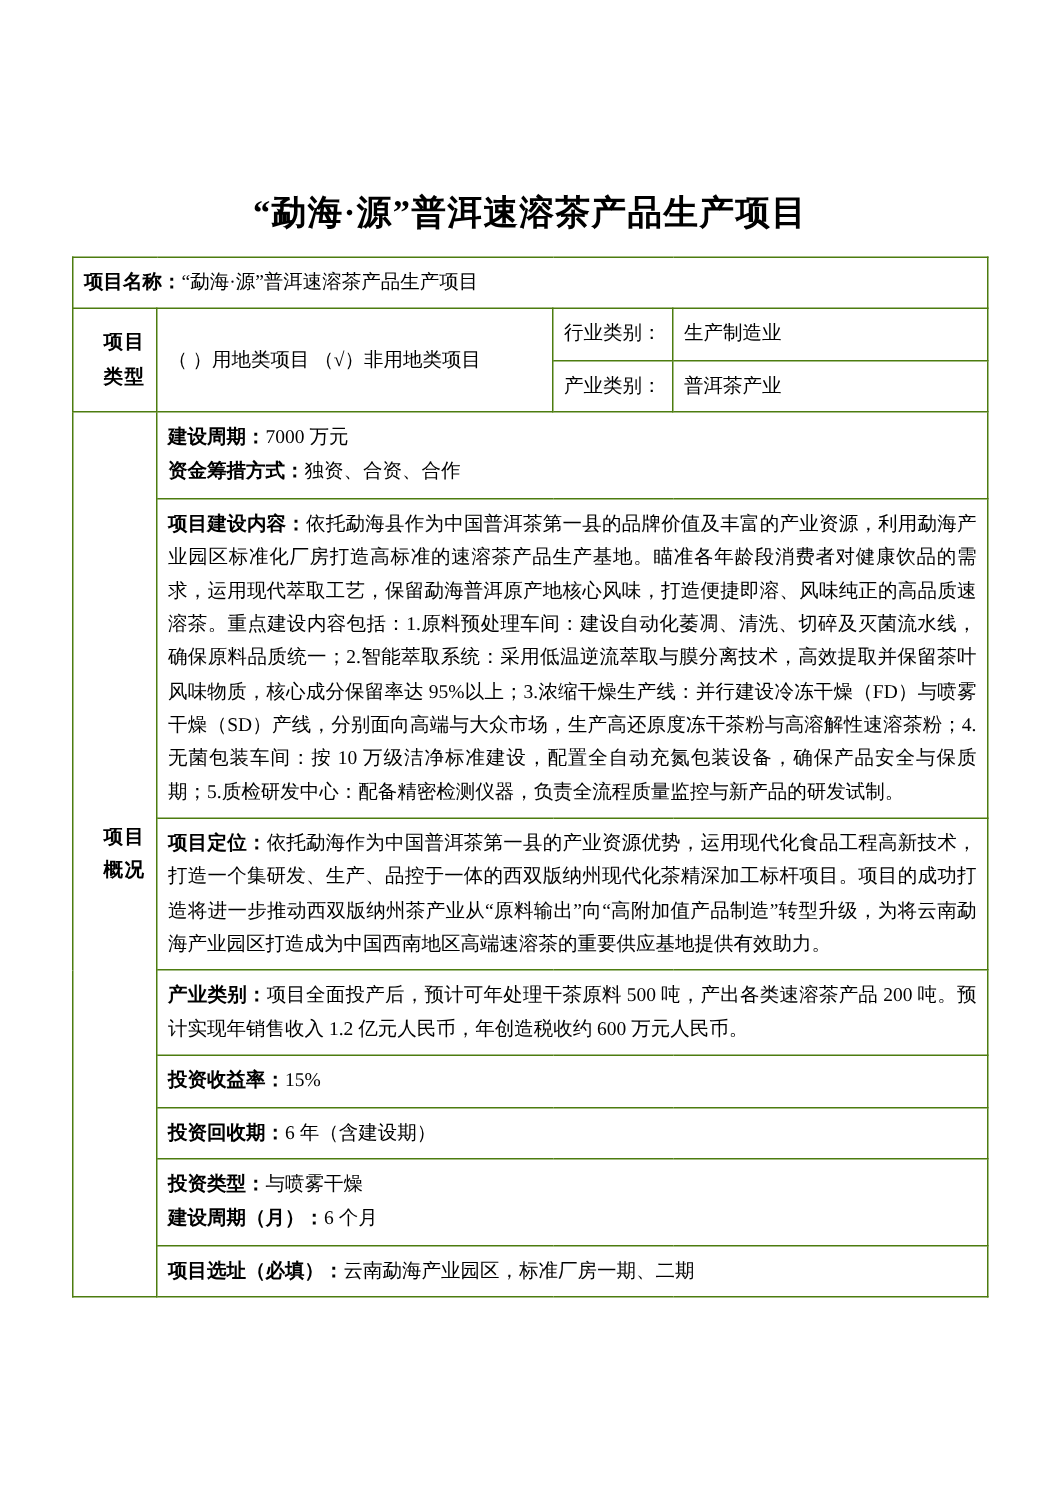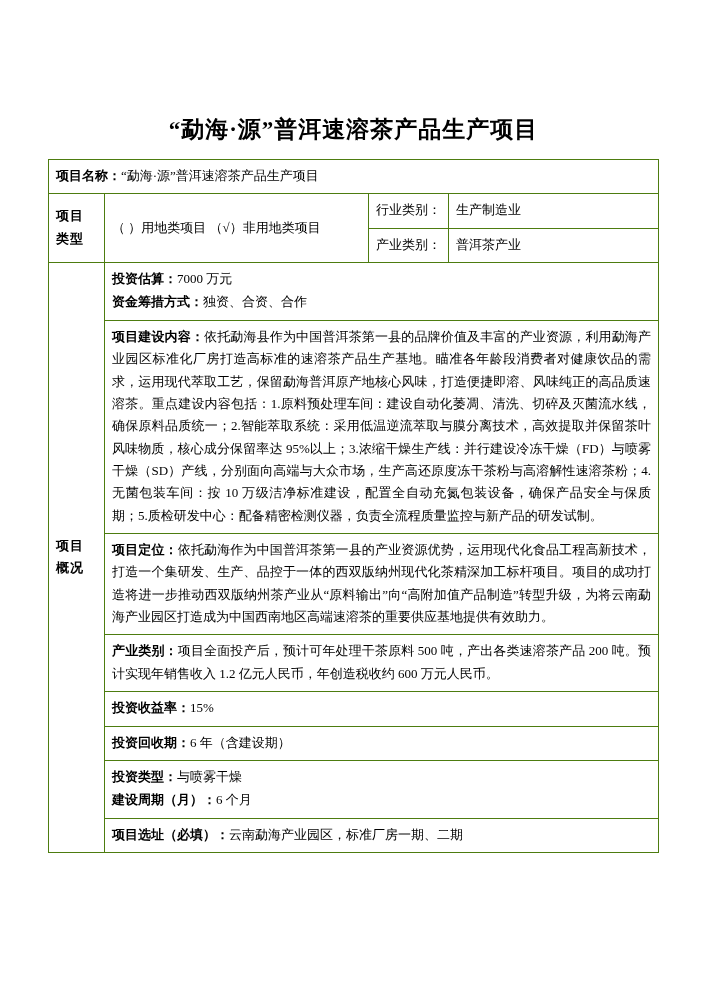--- a/index.html
+++ b/index.html
@@ -12,21 +12,21 @@
     height: 999px;
     font-family: "Liberation Serif", "DejaVu Serif", serif;
     color: #000000;
     position: relative;
     overflow: hidden;
   }
   .page {
     width: 707px;
     height: 822px;
     box-sizing: border-box;
-    padding: 4px;
+    padding: 16px;
     position: relative;
   }
   .doc-title {
     text-align: center;
     font-size: 23px;
     font-weight: bold;
     letter-spacing: 1px;
     margin: 0;
     padding: 110px 0 14px 0;
     font-family: "Liberation Serif", "DejaVu Serif", serif;
@@ -39,21 +39,21 @@
   }
   table.maintable td {
     border: 1px solid #4d7c0f;
     vertical-align: top;
     padding: 5px 7px 6px 7px;
     font-size: 13px;
     line-height: 1.72;
     font-family: "Liberation Serif", "DejaVu Serif", serif;
   }
   .cell-label {
-    text-align: left;
+    text-align: right;
     vertical-align: middle !important;
     font-weight: bold;
     font-size: 12.5px;
     line-height: 1.5;
     letter-spacing: 1px;
   }
   .b { font-weight: bold; }
   .name-val { font-weight: normal; }
   .para {
     text-align: justify;
@@ -97,21 +97,21 @@
         <td class="center-mid">产业类别：</td>
         <td class="center-mid">普洱茶产业</td>
       </tr>
 
       <tr>
         <td rowspan="8" class="cell-label">
           <div>项目</div>
           <div>概况</div>
         </td>
         <td colspan="3">
-          <p class="para"><span class="b">投资估算：</span><span>7000 万元</span></p>
+          <p class="para"><span class="b">建设周期：</span><span>7000 万元</span></p>
           <p class="para"><span class="b">资金筹措方式：</span><span>独资、合资、合作</span></p>
         </td>
       </tr>
 
       <tr>
         <td colspan="3">
           <p class="para"><span class="b">项目建设内容：</span><span>依托勐海县作为中国普洱茶第一县的品牌价值及丰富的产业资源，利用勐海产业园区标准化厂房打造高标准的速溶茶产品生产基地。瞄准各年龄段消费者对健康饮品的需求，运用现代萃取工艺，保留勐海普洱原产地核心风味，打造便捷即溶、风味纯正的高品质速溶茶。重点建设内容包括：1.原料预处理车间：建设自动化萎凋、清洗、切碎及灭菌流水线，确保原料品质统一；2.智能萃取系统：采用低温逆流萃取与膜分离技术，高效提取并保留茶叶风味物质，核心成分保留率达 95%以上；3.浓缩干燥生产线：并行建设冷冻干燥（FD）与喷雾干燥（SD）产线，分别面向高端与大众市场，生产高还原度冻干茶粉与高溶解性速溶茶粉；4.无菌包装车间：按 10 万级洁净标准建设，配置全自动充氮包装设备，确保产品安全与保质期；5.质检研发中心：配备精密检测仪器，负责全流程质量监控与新产品的研发试制。</span></p>
         </td>
       </tr>
 

